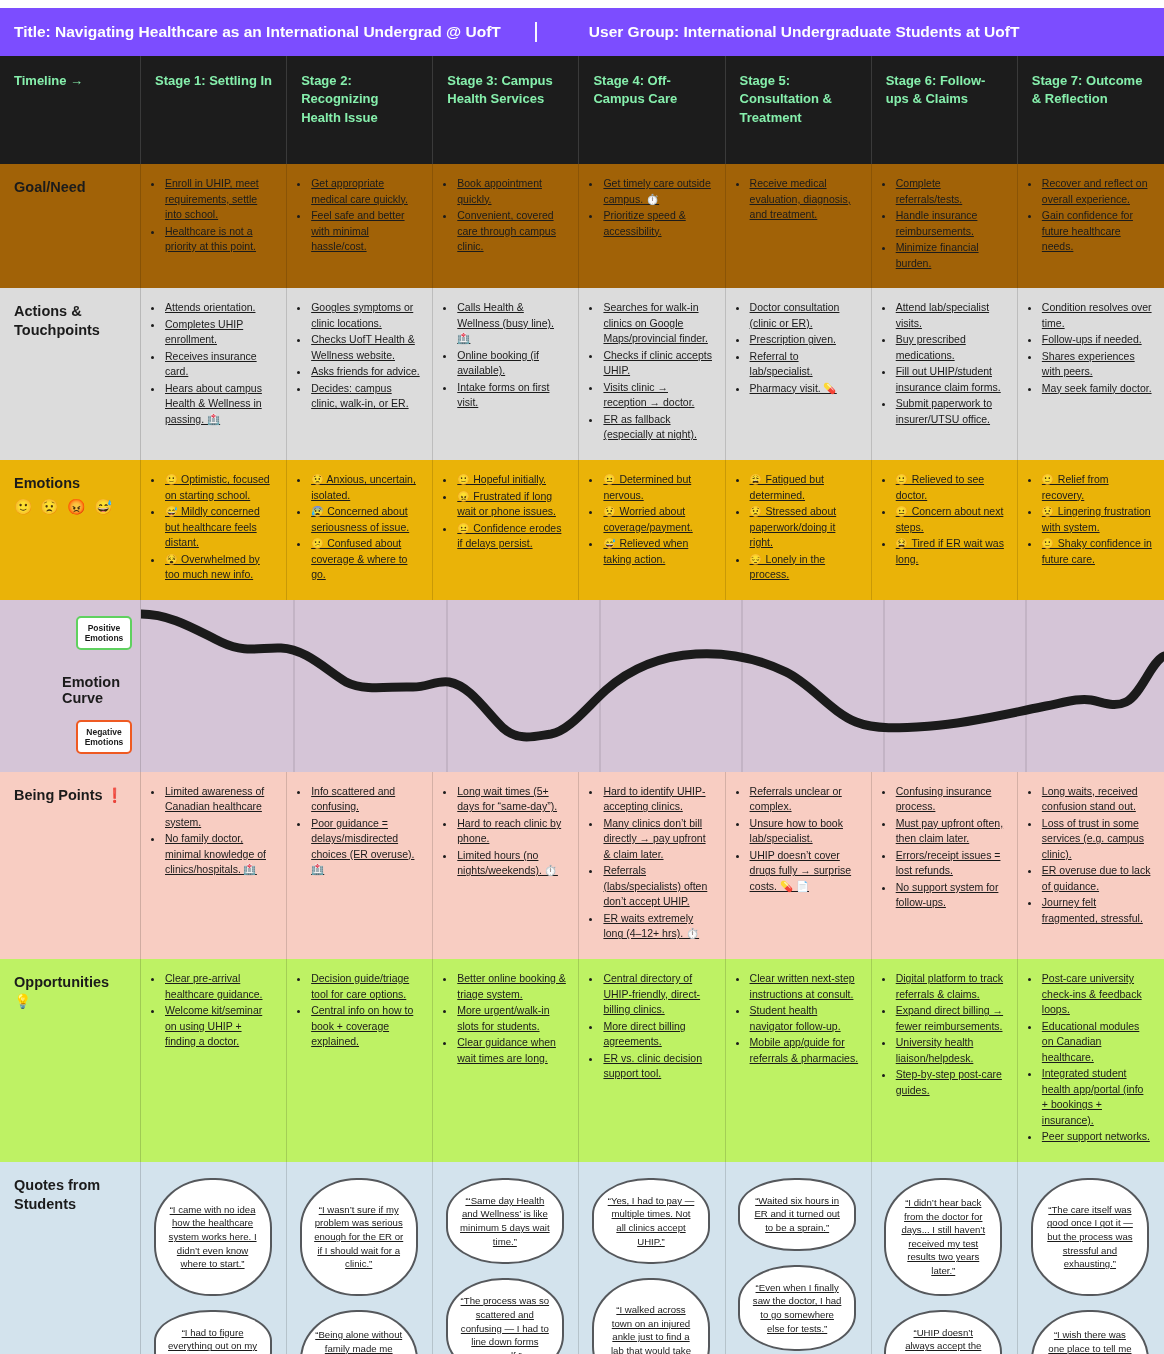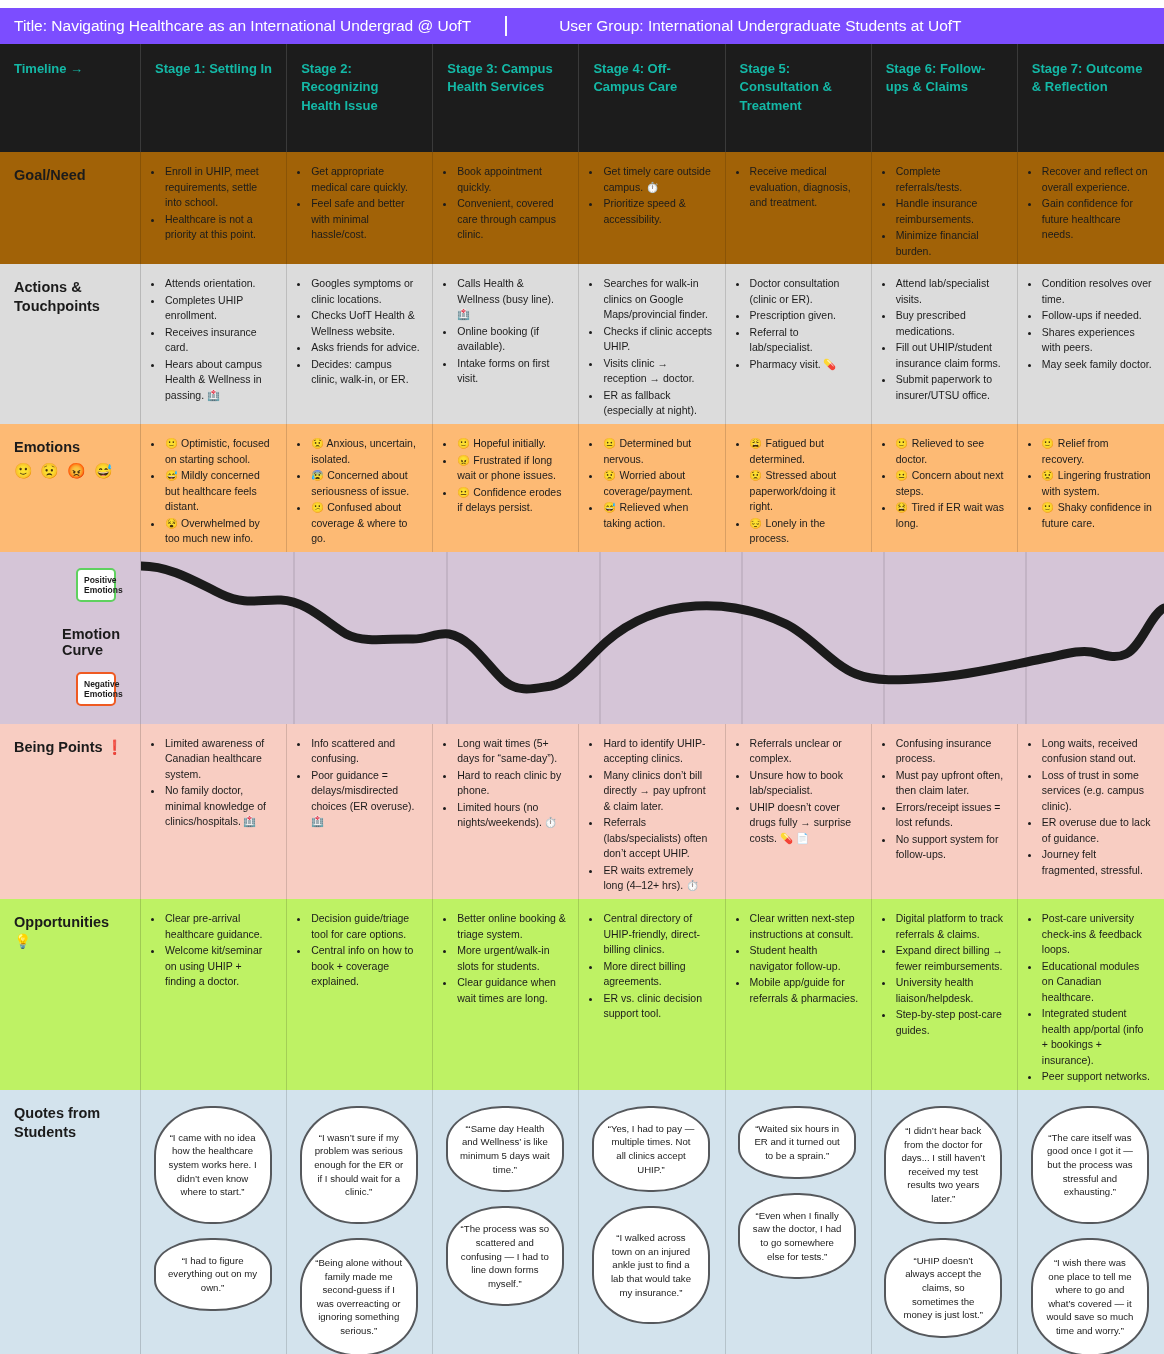--- a/index.html
+++ b/index.html
@@ -8,69 +8,69 @@
     width: 1164px; height: 1354px;
     background: #ffffff;
     font-family: "Liberation Sans", sans-serif;
     color: #1b1b1b;
     overflow: hidden;
   }
   .board { width:1164px; height:1354px; position:relative; padding:8px 0 0 0; }
 
   
   .titlebar {
-    height: 36px;
+    height: 48px;
     background: #7c4dff;
     color: #ffffff;
     display: flex;
     align-items: center;
     font-size: 15.5px;
-    font-weight: normal;
+    font-weight: bold;
     padding: 0 14px;
   }
   .titlebar .t-main { white-space: nowrap; }
   .titlebar .t-sep {
     width: 2px; height: 20px; background: #ffffff;
     margin: 0 28px 0 34px; flex: none; opacity: .95;
   }
   .titlebar .t-group { white-space: nowrap; margin-left: 24px; }
 
   
   .grid { display: grid; grid-template-columns: 141px repeat(7, 1fr); }
 
   .hdr-row > div {
-    background: #1c1c1c; color:#14b8a6;
+    background: #1c1c1c; color:#86efac;
     height: 108px;
     padding: 16px 12px 0 14px;
     font-size: 13px; font-weight: bold; line-height: 1.42;
     border-right: 1px solid #3a3a3a;
   }
   .hdr-row > div:last-child { border-right: none; }
   .hdr-row .tl { font-weight: bold; }
 
   .rowlabel {
     font-size: 14.5px; font-weight: bold;
     padding: 14px 10px 10px 14px;
     line-height: 1.3;
     border-right: 1px solid rgba(0,0,0,.16);
     display: block;
   }
   .cell {
-    padding: 12px 12px 4px 10px;
+    padding: 12px 12px 16px 10px;
     border-right: 1px solid rgba(0,0,0,.14);
-    font-size: 10.5px; line-height: 1.48;
+    font-size: 10.5px; line-height: 1.48; text-decoration: underline;
   }
   .cell:last-child { border-right: none; }
   .cell ul { margin: 0; padding-left: 13px; list-style: disc; }
   .cell ul li { margin: 0 0 1px 0; padding-left: 1px; }
 
   
   .r-goal  > * { background: #a16207; }
   .r-act   > * { background: #dcdcdc; }
-  .r-emo   > * { background: #fdba74; }
+  .r-emo   > * { background: #eab308; }
   .r-pain  > * { background: #f8cdc2; }
   .r-opp   > * { background: #bef264; }
   .r-quote > * { background: #d3e3ed; }
 
   .r-goal  .cell, .r-goal  .rowlabel { min-height: 106px; }
   .r-act   .cell, .r-act   .rowlabel { min-height: 150px; }
   .r-emo   .cell, .r-emo   .rowlabel { min-height: 117px; }
   .r-pain  .cell, .r-pain  .rowlabel { min-height: 158px; }
   .r-opp   .cell, .r-opp   .rowlabel { min-height: 175px; }
   .r-quote .cell, .r-quote .rowlabel { min-height: 324px; }
@@ -85,21 +85,21 @@
     border-right: 1px solid rgba(0,0,0,.14);
   }
   .curve-label .cname {
     position:absolute; left:14px; top:74px;
     font-size:14.5px; font-weight:bold;margin-left:48px;
   }
   .badge {
     position:absolute; left:76px;
     background:#ffffff; border-radius:5px;
     font-size:8.5px; font-weight:bold; text-align:center;
-    line-height:1.2; padding:5px 6px; width:40px;
+    line-height:1.2; padding:5px 6px; width:56px;
   }
   .badge.pos { top:16px; border:2px solid #5fd15f; }
   .badge.neg { top:120px; border:2px solid #ef5a22; }
   .curve-plot { background:#d5c5d7; position:relative; }
   .curve-plot svg { display:block; width:100%; height:172px; }
   .vgrid { stroke: rgba(0,0,0,.17); stroke-width: 1; }
 
   
   .quote-col { display:flex; flex-direction:column; align-items:center; padding-top:16px; gap:14px; }
   .bubble {

